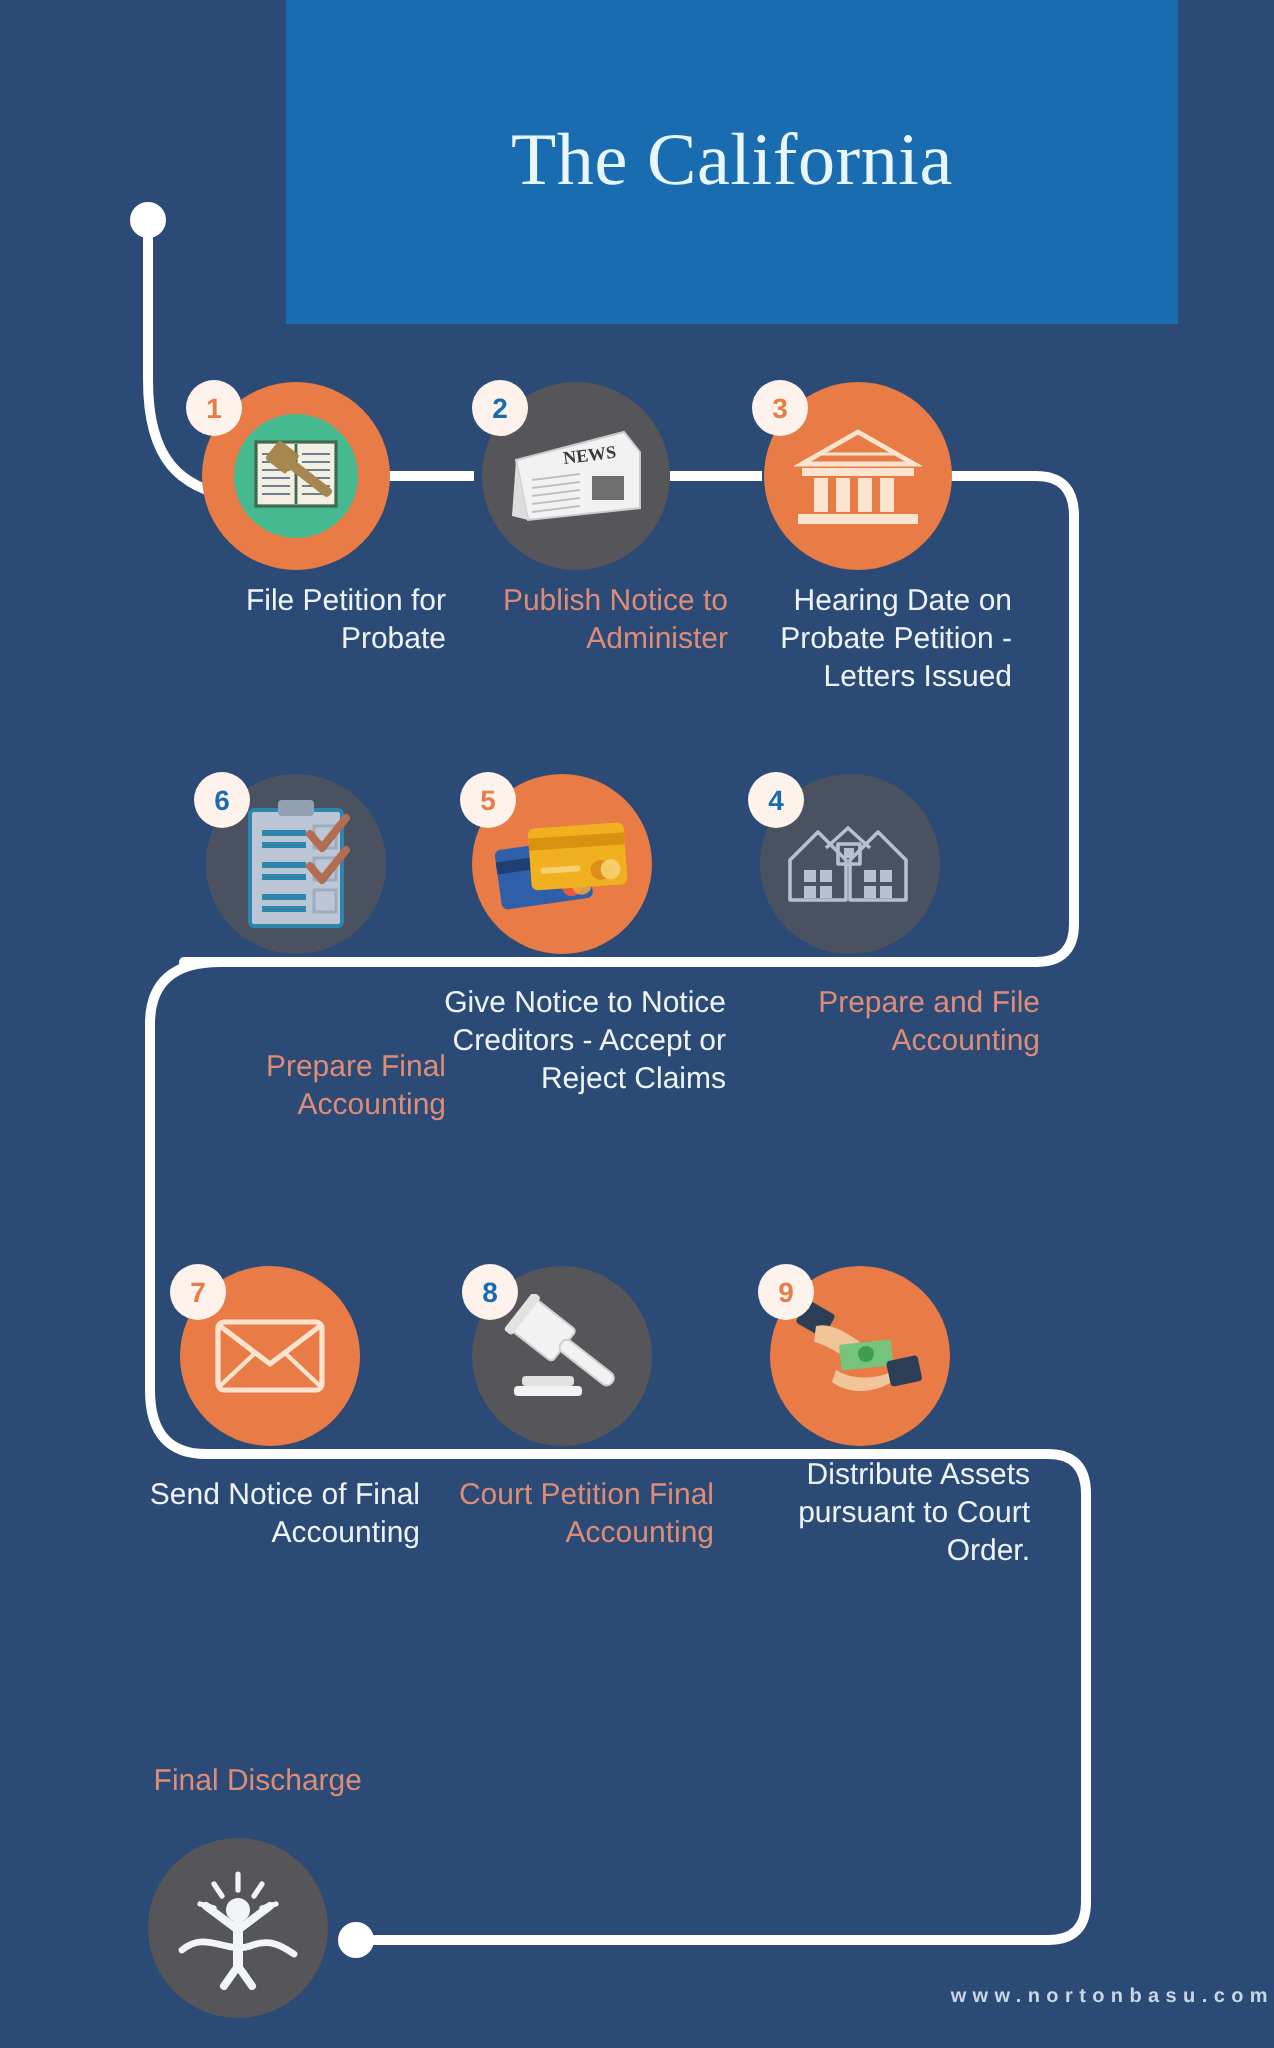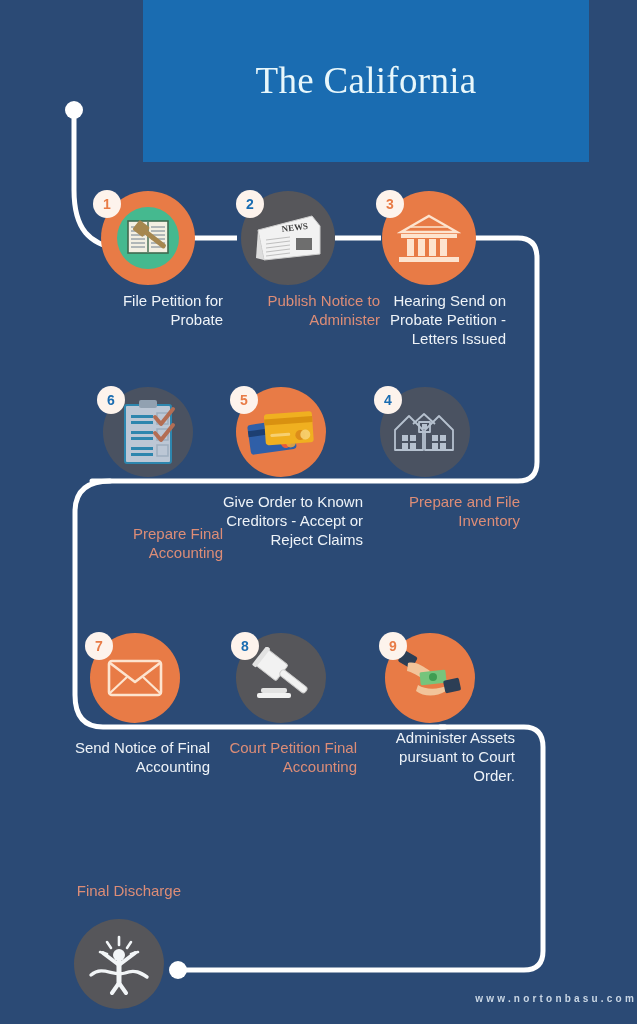--- a/index.html
+++ b/index.html
@@ -133,42 +133,42 @@
           <line x1="16" y1="40" x2="40" y2="37"></line>
             <line x1="16" y1="44" x2="40" y2="41"></line>
           <line x1="16" y1="48" x2="40" y2="45"></line>
         </g>
         <rect x="46" y="30" width="16" height="12" fill="#6e6e6e"></rect>
       </svg>
     </div>
     <div class="badge badge-blue" style="left:236px;top:190px;">
       <span>2</span>
     </div>
-    <div class="label lab-salmon" style="left:230px;top:292px;width:150px;">Publish Notice to Administer</div>
+    <div class="label lab-salmon" style="left:214px;top:292px;width:150px;">Publish Notice to Administer</div>
   </div>
 
   <div class="step">
     <div class="circle c-orange" style="left:382px;top:191px;width:94px;height:94px;">
       <svg class="icon-svg" width="64" height="56" viewBox="0 0 64 56">
         <polygon points="32,6 60,22 4,22" fill="none" stroke="#fde4cf" stroke-width="2.4"></polygon>
         <line x1="14" y1="17" x2="50" y2="17" stroke="#fde4cf" stroke-width="1.6"></line>
         <rect x="4" y="24" width="56" height="4" fill="#fde4cf"></rect>
         <g fill="#fde4cf">
           <rect x="10" y="29" width="7" height="17"></rect>
           <rect x="21" y="29" width="7" height="17"></rect>
           <rect x="32" y="29" width="7" height="17"></rect>
           <rect x="43" y="29" width="7" height="17"></rect>
         </g>
         <rect x="2" y="47" width="60" height="5" fill="#fde4cf"></rect>
       </svg>
     </div>
     <div class="badge badge-orange" style="left:376px;top:190px;">
       <span>3</span>
     </div>
-    <div class="label lab-light" style="left:354px;top:292px;width:152px;">Hearing Send on Probate Petition - Letters Issued</div>
+    <div class="label lab-light" style="left:354px;top:292px;width:152px;">Hearing Date on Probate Petition - Letters Issued</div>
   </div>
 
   <div class="step">
     <div class="circle c-gray-dim" style="left:103px;top:387px;width:90px;height:90px;">
       <svg class="icon-svg" width="62" height="70" viewBox="0 0 62 70">
         <rect x="8" y="8" width="46" height="58" rx="2" fill="#f4f8fb" stroke="#2f9ec4" stroke-width="2"></rect>
         <rect x="22" y="3" width="18" height="8" rx="2" fill="#b9c3c9"></rect>
         <g fill="#2f9ec4">
           <rect x="14" y="18" width="22" height="3"></rect>
             <rect x="14" y="24" width="22" height="3"></rect>
@@ -204,21 +204,21 @@
           <rect x="20" y="15" width="48" height="6" fill="#d99110"></rect>
           <rect x="25" y="30" width="20" height="3" rx="1.5" fill="#f7d071"></rect>
           <circle cx="55" cy="33" r="5" fill="#dd8d1a"></circle>
           <circle cx="60" cy="33" r="5" fill="#f7d071" opacity=".9"></circle>
         </g>
       </svg>
     </div>
     <div class="badge badge-orange" style="left:230px;top:386px;">
       <span>5</span>
     </div>
-    <div class="label lab-light" style="left:208px;top:493px;width:155px;">Give Order to Known Creditors - Accept or Reject Claims</div>
+    <div class="label lab-light" style="left:208px;top:493px;width:155px;">Give Notice to Notice Creditors - Accept or Reject Claims</div>
   </div>
 
   <div class="step">
     <div class="circle c-gray-dim" style="left:380px;top:387px;width:90px;height:90px;">
       <svg class="icon-svg" width="68" height="52" viewBox="0 0 68 52">
         <g fill="none" stroke="#eceff2" stroke-width="1.8" stroke-linejoin="round">
           <path d="M4,24 L18,10 L32,24 L32,44 L4,44 Z"></path>
           <path d="M34,24 L48,10 L62,24 L62,44 L34,44 Z"></path>
           <path d="M22,18 L33,8 L44,18"></path>
           <rect x="28" y="16" width="11" height="10"></rect>
@@ -232,21 +232,21 @@
             <rect x="49" y="29" width="6" height="6"></rect>
           <rect x="41" y="37" width="6" height="6"></rect>
             <rect x="49" y="37" width="6" height="6"></rect>
           <rect x="31" y="18" width="5" height="5"></rect>
         </g>
       </svg>
     </div>
     <div class="badge badge-blue" style="left:374px;top:386px;">
       <span>4</span>
     </div>
-    <div class="label lab-salmon" style="left:352px;top:493px;width:168px;">Prepare and File Inventory</div>
+    <div class="label lab-salmon" style="left:352px;top:493px;width:168px;">Prepare and File Accounting</div>
   </div>
 
   <div class="step">
     <div class="circle c-orange" style="left:90px;top:633px;width:90px;height:90px;">
       <svg class="icon-svg" width="58" height="44" viewBox="0 0 58 44">
         <rect x="3" y="5" width="52" height="34" rx="3" fill="none" stroke="#fde4cf" stroke-width="2.6"></rect>
         <path d="M4,7 L29,26 L54,7" fill="none" stroke="#fde4cf" stroke-width="2.6" stroke-linejoin="round"></path>
         <path d="M4,37 L21,21 M54,37 L37,21" fill="none" stroke="#fde4cf" stroke-width="2.2"></path>
       </svg>
     </div>
@@ -284,21 +284,21 @@
         <rect x="26" y="24" width="26" height="13" rx="1.5" fill="#76c47c" transform="rotate(-6 39 30)"></rect>
         <circle cx="39" cy="30" r="4" fill="#3f9d52"></circle>
 
         <path d="M22,44 C30,50 42,50 52,44 L54,38 C44,43 32,43 24,38 Z" fill="#f2c49a"></path>
         <rect x="50" y="32" width="16" height="13" rx="2" fill="#2c3e55" transform="rotate(-12 58 38)"></rect>
       </svg>
     </div>
     <div class="badge badge-orange" style="left:379px;top:632px;">
       <span>9</span>
     </div>
-    <div class="label lab-light" style="left:355px;top:729px;width:160px;">Administer Assets pursuant to Court Order.</div>
+    <div class="label lab-light" style="left:355px;top:729px;width:160px;">Distribute Assets pursuant to Court Order.</div>
   </div>
 
   <div class="step">
     <div class="label lab-salmon" style="left:55px;top:870px;width:126px;margin-top:12px;">Final Discharge</div>
     <div class="circle c-gray" style="left:74px;top:919px;width:90px;height:90px;">
       <svg class="icon-svg" width="64" height="62" viewBox="0 0 64 62">
         <g stroke="#f2f5f7" stroke-width="2.6" stroke-linecap="round" fill="none">
           <line x1="32" y1="4" x2="32" y2="12"></line>
           <line x1="20" y1="9" x2="24" y2="15"></line>
           <line x1="44" y1="9" x2="40" y2="15"></line>

